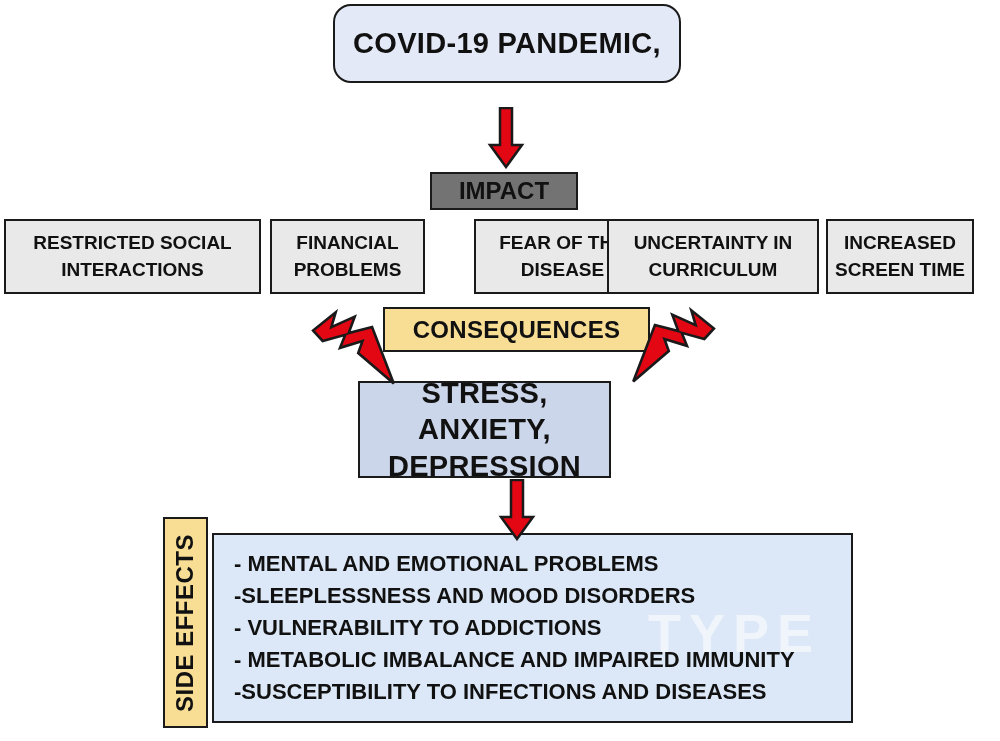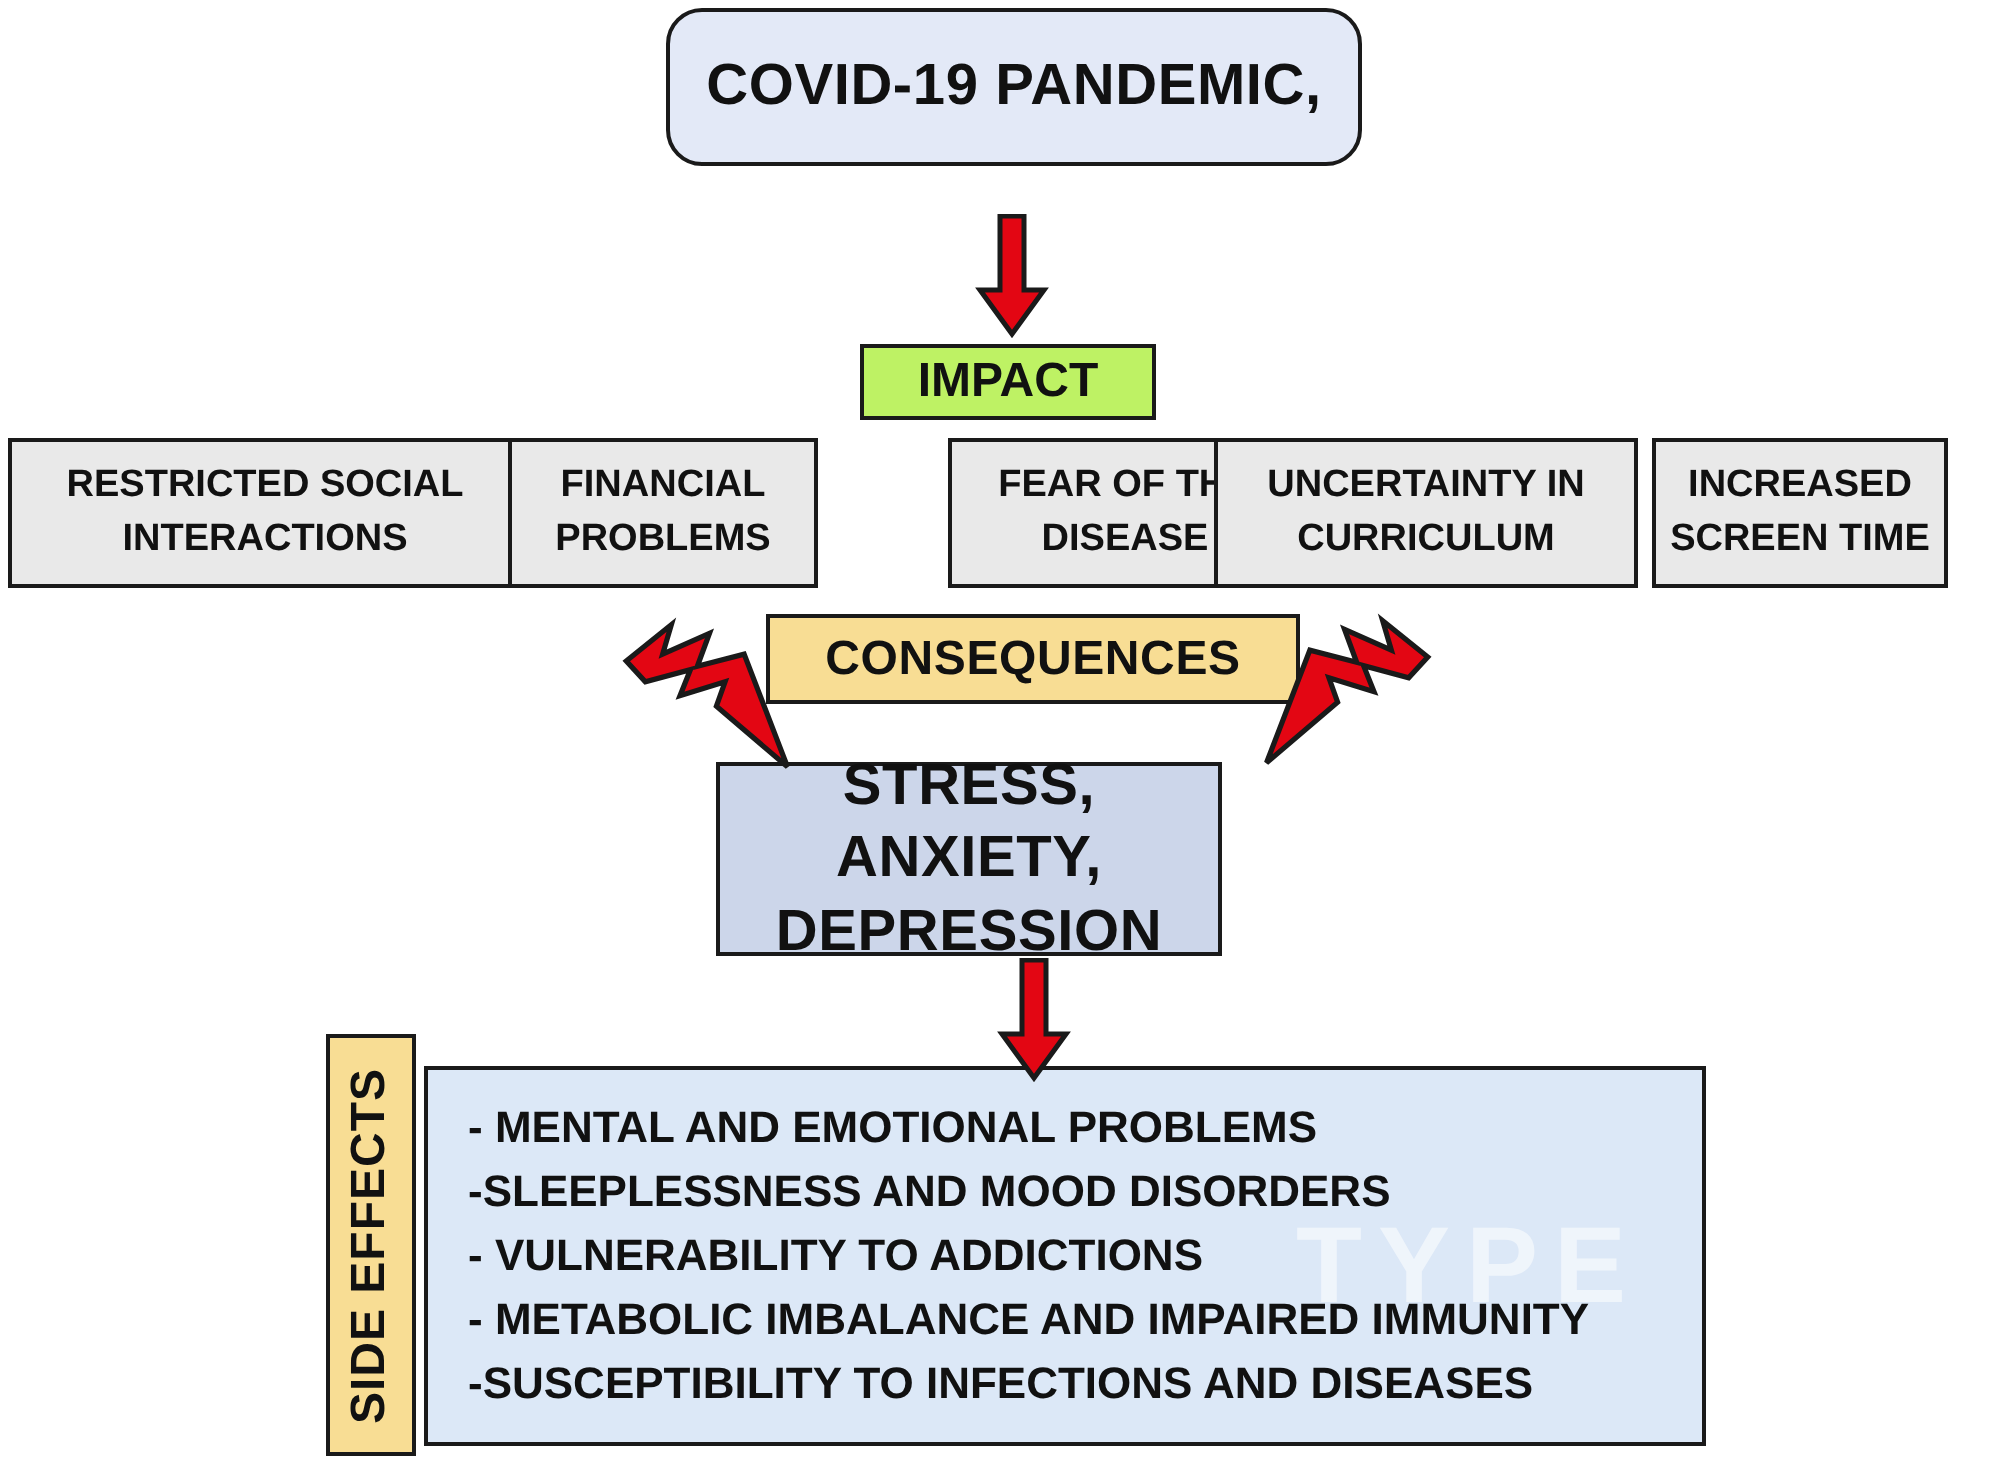--- a/index.html
+++ b/index.html
@@ -14,28 +14,28 @@
     display:flex;align-items:center;justify-content:center;
     text-align:center;font-weight:bold;color:#111;
   }
   .title-box{
     left:333px;top:4px;width:348px;height:79px;
     background:#e3e9f7;border-radius:18px;
     font-size:29px;line-height:1.2;letter-spacing:.3px;
   }
   .impact-box{
     left:430px;top:172px;width:148px;height:38px;
-    background:#bef264;border-width:2px;font-size:24px;
+    background:#737373;border-width:2px;font-size:24px;
   }
   .factor{
     top:219px;height:75px;background:#e9e9e9;border-width:2px;
     font-size:19px;line-height:1.4;padding:2px 4px;
   }
   .factor-1{left:4px;width:257px;}
-  .factor-2{left:254px;width:155px;}
+  .factor-2{left:270px;width:155px;}
   .factor-3{left:438px;width:177px;margin-left:36px;}
   .factor-4{left:607px;width:212px;}
   .factor-5{left:826px;width:148px;}
   .consequences-box{
     left:383px;top:307px;width:267px;height:45px;
     background:#f8dd94;border-width:2px;font-size:24px;letter-spacing:.3px;
   }
   .stress-box{
     left:358px;top:381px;width:253px;height:97px;
     background:#ccd6ea;font-size:29px;line-height:1.25;letter-spacing:.3px;

